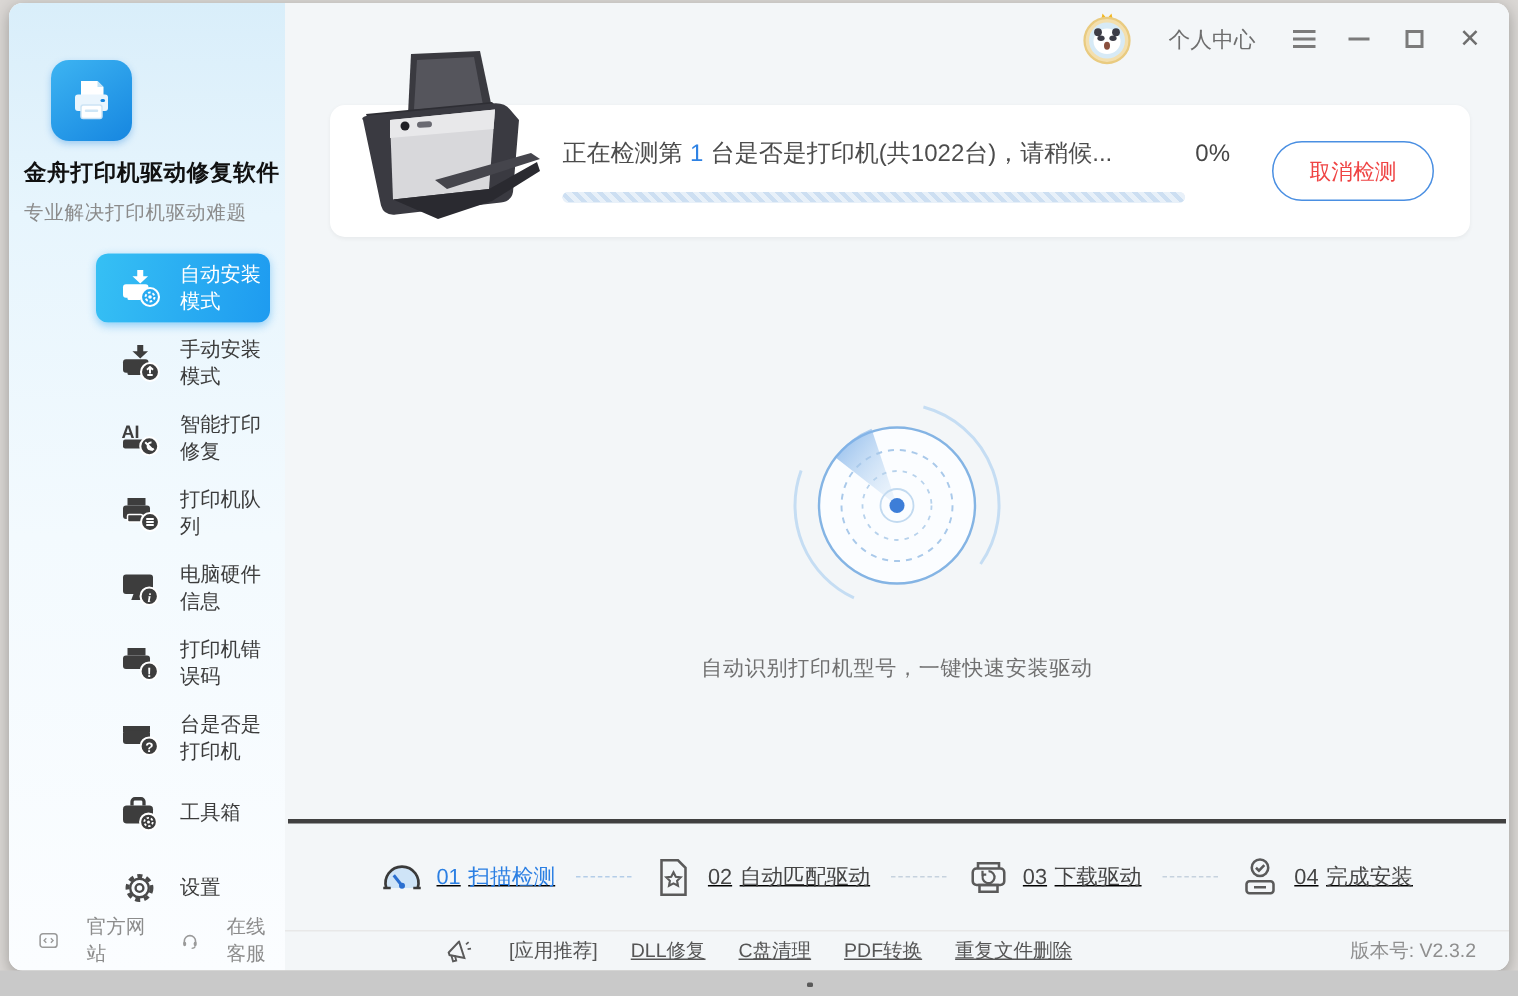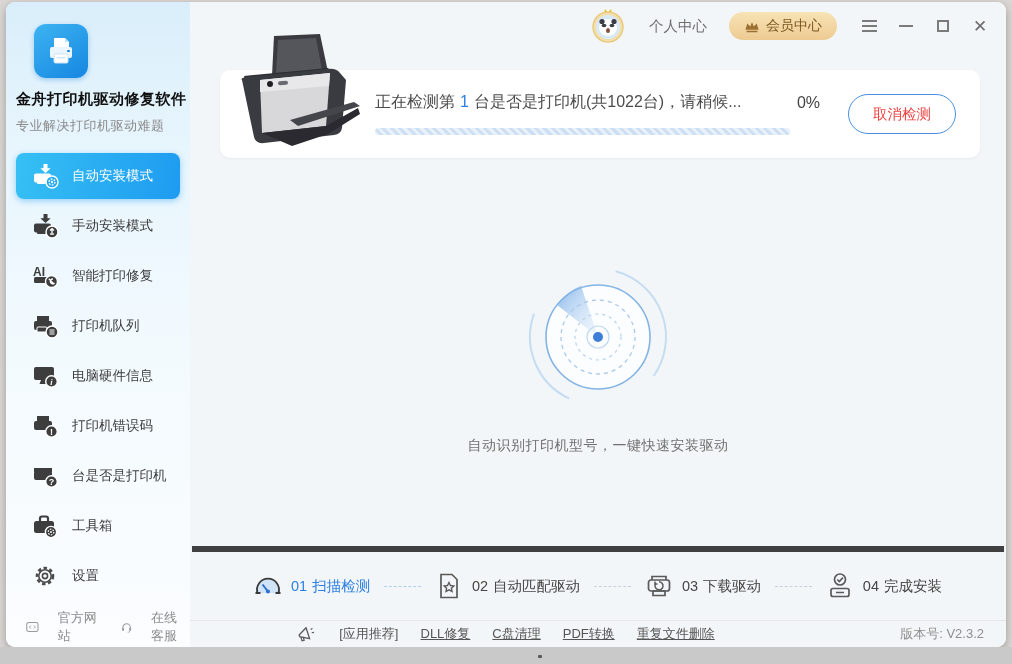--- a/index.html
+++ b/index.html
@@ -15,31 +15,31 @@
     position:absolute; left:6px; top:2px; width:1000px; height:645px;
     background:#fff; border-radius:9px; overflow:hidden;
     box-shadow:0 3px 10px rgba(0,0,0,.28);
     display:flex;
   }
 
   
   .sidebar {
     width:184px; flex:0 0 184px; position:relative;
     background:linear-gradient(180deg,#d9eefa 0%,#e7f5fd 22%,#f3fafe 55%,#fbfdff 100%);
-    padding-top:22px;
+    padding-top:38px;
   }
   .logo { width:54px; height:54px; margin-left:28px; border-radius:12px;
     background:linear-gradient(145deg,#3db4f2,#1686e0);
     display:flex; align-items:center; justify-content:center;
     box-shadow:0 2px 5px rgba(30,130,220,.35);
   }
   .app-title { margin:12px 0 0 10px; font-size:15px; font-weight:bold; color:#111; letter-spacing:.5px; white-space:nowrap; }
   .app-subtitle { margin:8px 0 0 10px; font-size:13px; color:#8b8b8b; letter-spacing:.5px; white-space:nowrap; }
 
-  .side-menu { margin-top:18px; }
+  .side-menu { margin-top:18px;margin-left:48px; }
   .side-item {
     height:46px; margin:0 10px 4px 10px; border-radius:8px;
     display:flex; align-items:center; padding-left:16px; cursor:pointer;
     color:#3c3c3c; font-size:13.5px;
   }
   .side-item .mi { width:27px; height:27px; margin-right:13px; flex:0 0 27px; }
   .side-item.active {
     background:linear-gradient(100deg,#36c0f4 0%,#1e9bf0 100%);
     color:#fff; box-shadow:0 2px 6px rgba(40,160,240,.45);
   }
@@ -94,22 +94,22 @@
     color:#ef4444; font-size:14.5px; cursor:pointer;
     font-family:"Liberation Sans","DejaVu Sans",sans-serif;
   }
 
   
   .radar-zone { flex:1; display:flex; flex-direction:column; align-items:center; justify-content:center;font-family:Liberation Serif, serif; }
   .radar-caption { margin-top:10px; font-size:14px; color:#707070; letter-spacing:.5px; }
 
   
   .steps {
-    border-top:6px solid #404040; height:74px; margin:0 2px;
-    display:flex; align-items:center; padding:0 62px;
+    border-top:3px solid #404040; height:74px; margin:0 2px;
+    display:flex; align-items:center; padding:0 62px;text-decoration:underline;
   }
   .step { display:flex; align-items:center; gap:9px; white-space:nowrap; }
   .step .st-icon { width:28px; height:28px; }
   .step .st-text { font-size:14.5px; color:#454545; }
   .step.active .st-text { color:#2b7fe3; }
   .step-num { margin-right:5px; }
   .connector { flex:1; border-top:1px dashed #c6d2de; margin:0 14px; height:0; }
   .connector.first { border-top-color:#b4cde8; }
 
   
@@ -288,26 +288,20 @@
           <ellipse cx="17" cy="19.5" rx="9" ry="8.5" fill="#fff"></ellipse>
           <circle cx="11" cy="13.5" r="2.6" fill="#3c3c46"></circle>
           <circle cx="23" cy="13.5" r="2.6" fill="#3c3c46"></circle>
           <ellipse cx="13" cy="17.5" rx="2.4" ry="1.8" fill="#3c3c46"></ellipse>
           <ellipse cx="21" cy="17.5" rx="2.4" ry="1.8" fill="#3c3c46"></ellipse>
           <ellipse cx="17" cy="22.5" rx="2" ry="2.6" fill="#8a4f3d"></ellipse>
         </svg>
         <span class="profile-label">个人中心</span>
       </div>
 
-      <div class="vip-btn">
-        <svg width="16" height="13" viewBox="0 0 22 17">
-          <path d="M2 13 L4.5 4.5 L8.5 8.5 L11 2.5 L13.5 8.5 L17.5 4.5 L20 13 Z M3.5 14.5h15v1.8h-15z" fill="#9c7030"></path>
-        </svg>
-        <span>会员中心</span>
-      </div>
 
       <div class="win-controls">
         <span class="wc wc-menu">
             <i></i>
             <i></i>
             <i></i>
           </span>
         <span class="wc wc-min">
             <i></i>
           </span>

